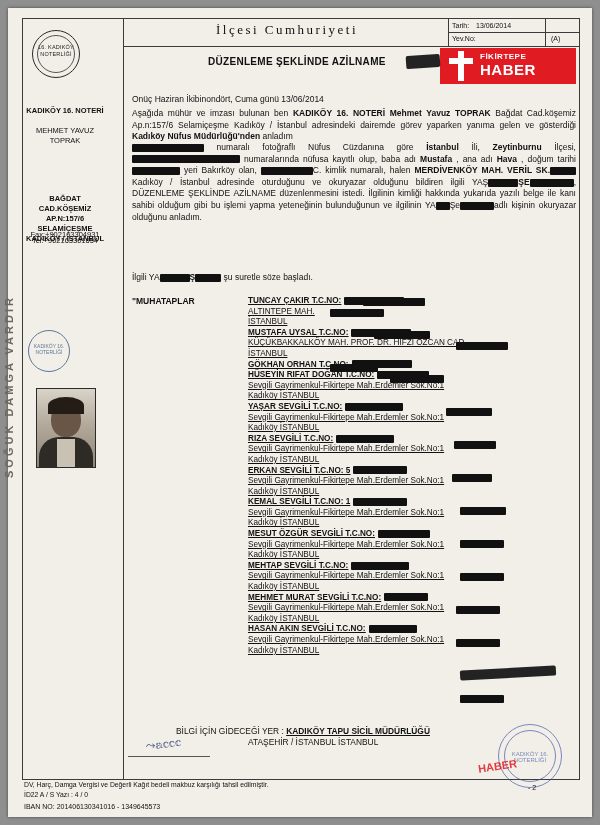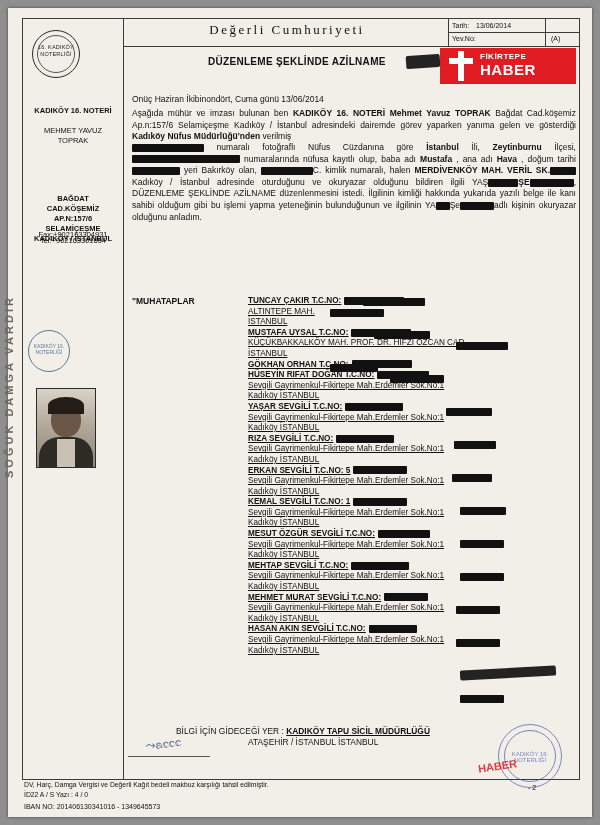--- a/index.html
+++ b/index.html
@@ -36,21 +36,21 @@
 
   .title{
     position:absolute;left:120px;top:14px;width:318px;
     text-align:center;font-family:"Liberation Serif", serif;
     font-size:13px;letter-spacing:2.5px;color:#111;
   }
   .hdr-lbl{position:absolute;font-size:7px;color:#111;}
   .hdr-val{position:absolute;font-size:7px;color:#111;}
 
   
-  .lc{position:absolute;left:16px;width:82px;text-align:center;color:#111;padding-left:8px;}
+  .lc{position:absolute;left:16px;width:82px;text-align:center;color:#111;}
   .seal{
     position:absolute;left:24px;top:22px;width:46px;height:46px;
     border:1.5px solid #2a2a2a;border-radius:50%;
   }
   .seal:after{
     content:"";position:absolute;left:4px;top:4px;right:4px;bottom:4px;
     border:1px solid #555;border-radius:50%;
   }
   .seal span{
     position:absolute;left:0;top:13px;width:100%;text-align:center;
@@ -132,21 +132,21 @@
 </style>
 </head>
 <body>
 
 <div class="page">
 
   <div class="docborder"></div>
   <div class="colsep"></div>
   <div class="hdrsep"></div>
 
-  <div class="title">Değerli Cumhuriyeti</div>
+  <div class="title">İlçesi Cumhuriyeti</div>
 
   <div class="hdrbox">
     <div class="r1"></div>
     <div class="c"></div>
   </div>
   <div class="hdr-lbl" style="left:444px;top:14px;">Tarih:</div>
   <div class="hdr-val" style="left:468px;top:14px;">13/06/2014</div>
   <div class="hdr-lbl" style="left:444px;top:27px;">Yev.No:</div>
   <div class="hdr-val" style="left:543px;top:27px;">(A)</div>
 
@@ -180,27 +180,30 @@
     <div class="cross"></div>
     <div class="t1">FİKİRTEPE</div>
     <div class="t2">HABER</div>
   </div>
 
   <div class="smear" style="left:398px;top:47px;width:34px;height:13px;transform:rotate(-4deg);"></div>
 
   <div class="para" style="top:86px;">Onüç Haziran İkibinondört, Cuma günü 13/06/2014</div>
 
   <div class="para" style="top:100px;">
-    <span>Aşağıda mühür ve imzası bulunan ben </span><span class="b">KADIKÖY 16. NOTERİ Mehmet Yavuz TOPRAK</span><span> Bağdat Cad.köşemiz Ap.n:157/6 Selamiçeşme Kadıköy / İstanbul adresindeki dairemde görev yaparken yanıma gelen ve gösterdiği </span><span class="b">Kadıköy Nüfus Müdürlüğü'nden</span><span> verilmiş</span>
+    <span>Aşağıda mühür ve imzası bulunan ben </span><span class="b">KADIKÖY 16. NOTERİ Mehmet Yavuz TOPRAK</span><span> Bağdat Cad.köşemiz Ap.n:157/6 Selamiçeşme Kadıköy / İstanbul adresindeki dairemde görev yaparken yanıma gelen ve gösterdiği </span><span class="b">Kadıköy Nüfus Müdürlüğü'nden</span><span> anladım</span>
   </div>
 
   <div class="para" style="top:134px;">
     <span class="redact" style="width:72px;"></span><span> numaralı fotoğraflı Nüfus Cüzdanına göre </span><span class="b">İstanbul</span><span> İli, </span><span class="b">Zeytinburnu</span><span> İlçesi, </span><span class="redact" style="width:108px;"></span><span> numaralarında nüfusa kayıtlı olup, baba adı </span><span class="b">Mustafa</span><span> , ana adı </span><span class="b">Hava</span><span> , doğum tarihi </span><span class="redact" style="width:48px;"></span><span> yeri Bakırköy olan, </span><span class="redact" style="width:52px;"></span><span>C. kimlik numaralı, halen </span><span class="b">MERDİVENKÖY MAH. VERİL SK.</span><span class="redact" style="width:26px;"></span><span> Kadıköy / İstanbul adresinde oturduğunu ve okuryazar olduğunu bildiren ilgili YAŞ</span><span class="redact" style="width:30px;"></span><span class="b">ŞE</span><span class="redact" style="width:44px;"></span><span>, DÜZENLEME ŞEKLİNDE AZİLNAME düzenlenmesini istedi. İlgilinin kimliği hakkında yukarıda yazılı belge ile kanı sahibi olduğum gibi bu işlemi yapma yeteneğinin bulunduğunun ve ilgilinin YA</span><span class="redact" style="width:14px;"></span><span>Şe</span><span class="redact" style="width:34px;"></span><span>adlı kişinin okuryazar olduğunu anladım.</span>
   </div>
 
+  <div class="para" style="top:264px;">
+    <span>İlgili YA</span><span class="redact" style="width:30px;"></span><span class="b">Ş</span><span class="redact" style="width:26px;"></span><span> şu suretle söze başladı.</span>
+  </div>
 
   <div class="muh">"MUHATAPLAR</div>
 
   <div class="listwrap" style="left:240px;width:330px;">
     <div class="entry">
       <span class="nm">TUNCAY ÇAKIR T.C.NO:</span><span class="redact" style="width:60px;margin-left:3px;"></span>
       <span class="addr">ALTINTEPE MAH.</span>
       <span class="addr">İSTANBUL</span>
     </div>
     <div class="entry">

